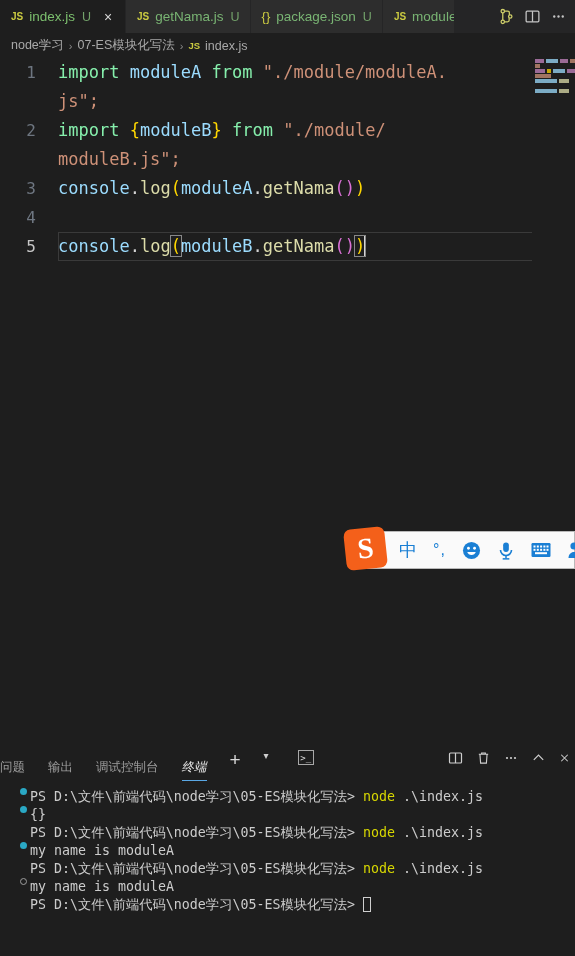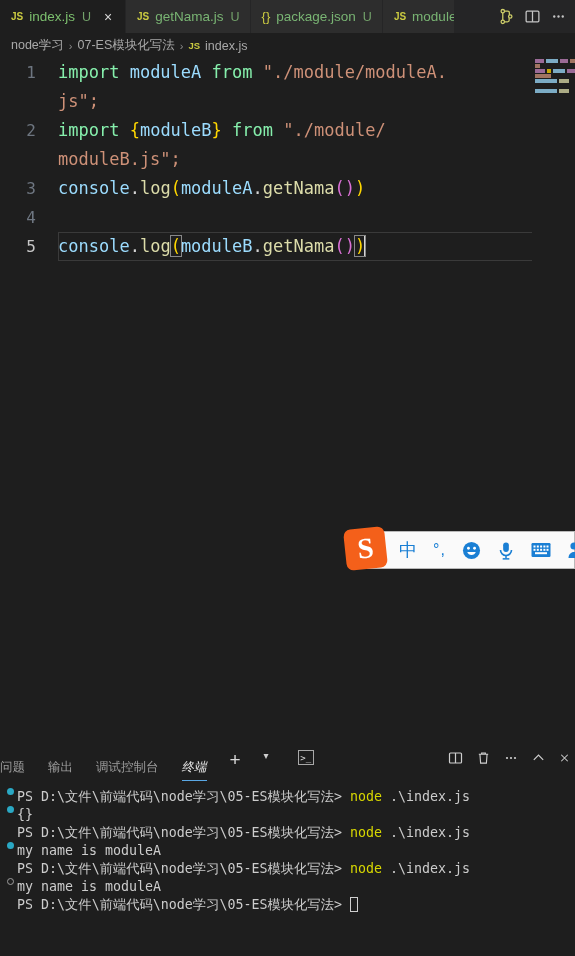--- a/index.html
+++ b/index.html
@@ -113,21 +113,21 @@
   }
   .panelactions { margin-left: auto; display: flex; align-items: center; gap: 12px; padding-right: 4px; color: #cfcfcf; }
   .termchip { display: flex; align-items: center; gap: 7px; font-size: 12.5px; color: #cfcfcf; }
   .termicon { width: 16px; height: 15px; border: 1px solid #a8a8a8; display: flex; align-items: center;
               justify-content: center; font-size: 9px; color: #dcdcdc; font-family: "DejaVu Sans Mono", monospace; }
   .plus { font-size: 19px; color: #d8d8d8; line-height: 1; font-weight: 300; }
   .chev { font-size: 10px; color: #d0d0d0; }
 
   .termbody {
     padding: 3px 0 0 4px; font-family: "DejaVu Sans Mono", monospace;
-    font-size: 13.3px; line-height: 18px; color: #cccccc;
+    font-size: 13.3px; line-height: 18px; color: #cccccc; margin-left: 13px;
   }
   .trow { display: flex; align-items: flex-start; height: 18px; white-space: pre; }
   .tmark { width: 13px; flex: 0 0 13px; display: flex; align-items: center; justify-content: center; }
   .dot { width: 7px; height: 7px; border-radius: 50%; background: #2aa8c4; }
   .dot.hollow { background: transparent; border: 1px solid #9d9d9d; }
   .tnode { color: #d7d700; }
   .tcursor { display: inline-block; width: 8px; height: 15px; border: 1px solid #cfcfcf; vertical-align: -3px; }
   .watermark {
     position: absolute; right: 10px; bottom: 14px; color: #d7d7d7; font-size: 16px;
     font-family: "DejaVu Sans", sans-serif; opacity: .92;

